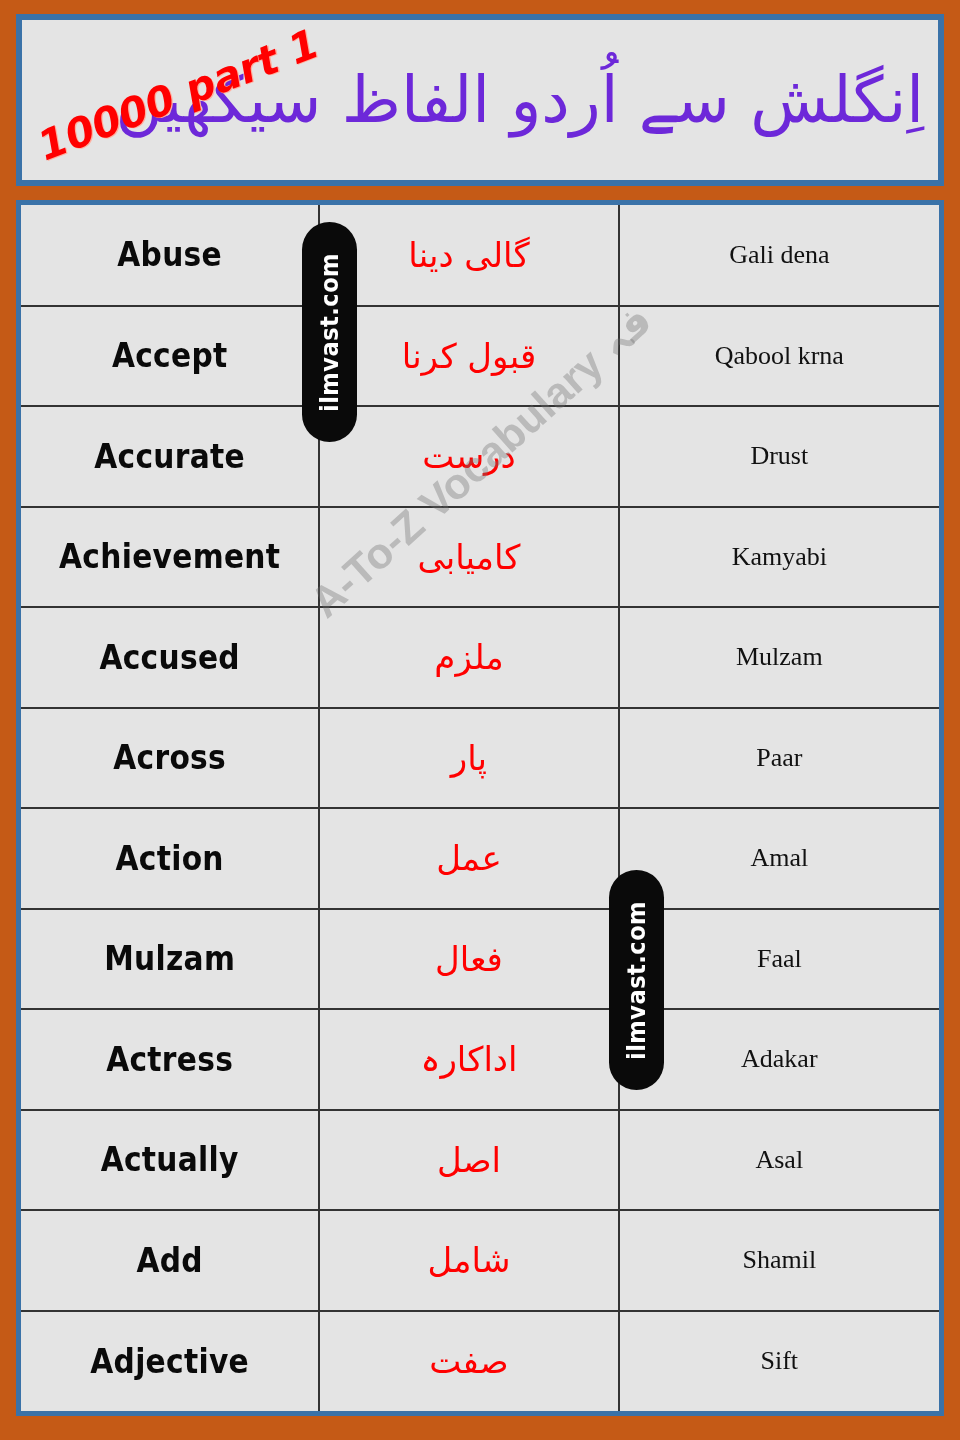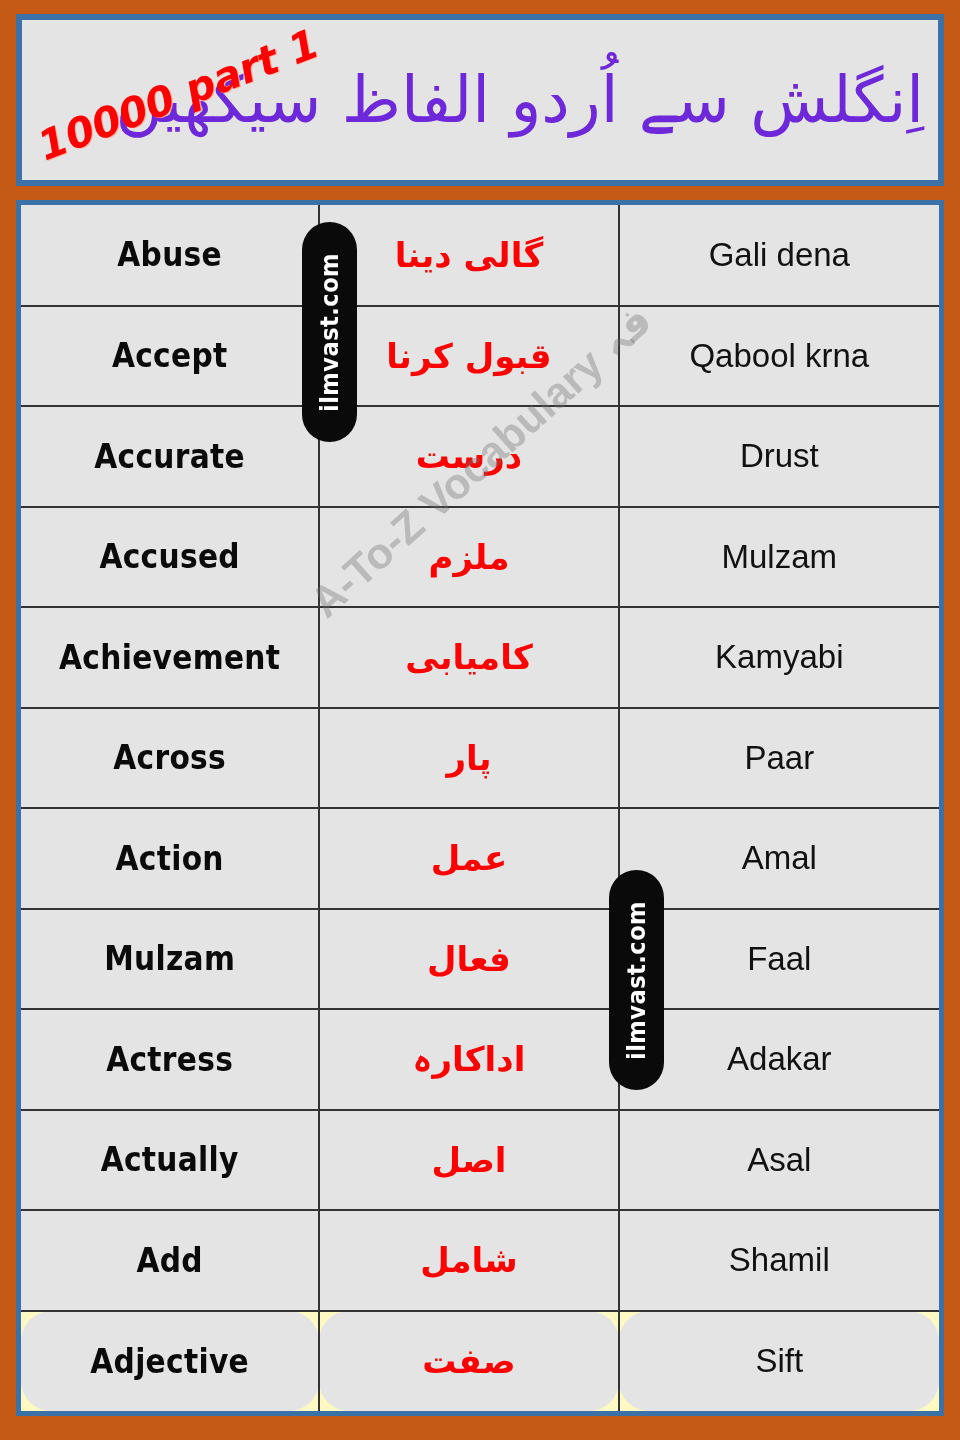--- a/index.html
+++ b/index.html
@@ -62,21 +62,21 @@
     color: #ff0000;
     white-space: nowrap;
     text-shadow: 1px 1px 0 #ffb0a0;
   }
 
   
   .table-frame {
     position: relative;
     margin-top: 14px;
     height: 1216px;
-    background: #fef9c3;
+    background: #a3a3a3;
     border: 5px solid #3a72a8;
     box-sizing: border-box;
     overflow: hidden;
   }
 
   table.vocab {
     width: 100%;
     height: 100%;
     border-collapse: collapse;
     table-layout: fixed;
@@ -90,21 +90,20 @@
     border-bottom: 2px solid #333333;
     border-right: 2px solid #333333;
     text-align: center;
     vertical-align: middle;
     padding: 0 6px;
     box-sizing: border-box;
     background: #e4e4e4;
   }
   table.vocab tr:last-child td {
     border-bottom: none;
-    border-radius: 30px;
   }
   table.vocab td:last-child {
     border-right: none;
   }
 
   col.c-en  { width: 32.5%; }
   col.c-ur  { width: 32.6%; }
   col.c-tr  { width: 34.9%; }
 
   .cell-en {
@@ -116,26 +115,26 @@
     white-space: nowrap;
   }
 
   .cell-ur {
     font-family: "DejaVu Sans", "Liberation Sans", sans-serif;
     font-size: 34px;
     color: #ff0000;
     direction: rtl;
     unicode-bidi: bidi-override;
     white-space: nowrap;
-    font-weight: 700;
+    font-weight: 400;
   }
 
   .cell-tr {
-    font-family: Liberation Sans, sans-serif;
-    font-size: 33px;
+    font-family: Liberation Serif, serif;
+    font-size: 26px;
     color: #111111;
     white-space: nowrap;
   }
 
   
   .wm-pill {
     position: absolute;
     width: 55px;
     background: #0a0a0a;
     border-radius: 28px;
@@ -215,30 +214,30 @@
             <td class="cell-en">Accept</td>
             <td class="cell-ur">قبول کرنا</td>
             <td class="cell-tr">Qabool krna</td>
           </tr>
           <tr>
             <td class="cell-en">Accurate</td>
             <td class="cell-ur">درست</td>
             <td class="cell-tr">Drust</td>
           </tr>
           <tr>
+            <td class="cell-en">Achievement</td>
+            <td class="cell-ur">کامیابی</td>
+            <td class="cell-tr">Kamyabi</td>
+          </tr>
+          <tr>
             <td class="cell-en">Accused</td>
             <td class="cell-ur">ملزم</td>
             <td class="cell-tr">Mulzam</td>
           </tr>
           <tr>
-            <td class="cell-en">Achievement</td>
-            <td class="cell-ur">کامیابی</td>
-            <td class="cell-tr">Kamyabi</td>
-          </tr>
-          <tr>
             <td class="cell-en">Across</td>
             <td class="cell-ur">پار</td>
             <td class="cell-tr">Paar</td>
           </tr>
           <tr>
             <td class="cell-en">Action</td>
             <td class="cell-ur">عمل</td>
             <td class="cell-tr">Amal</td>
           </tr>
           <tr>

